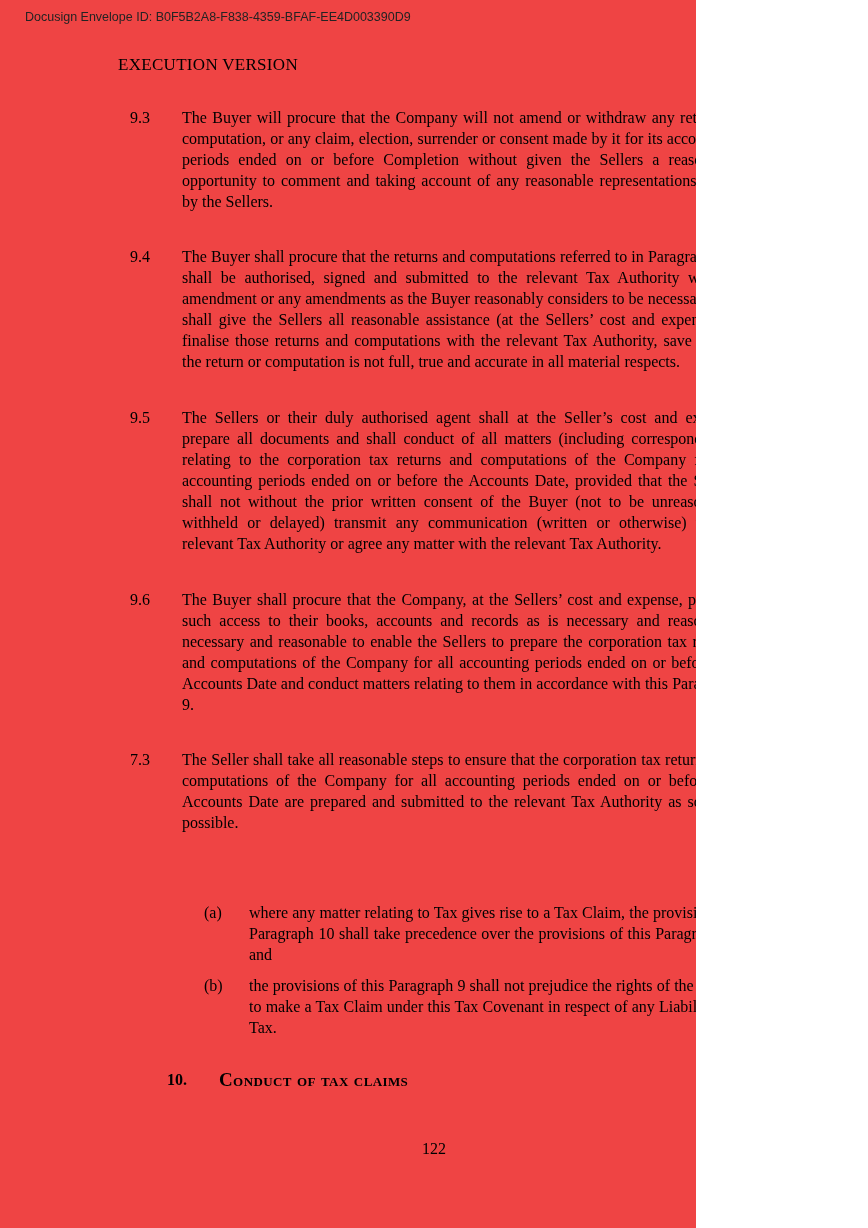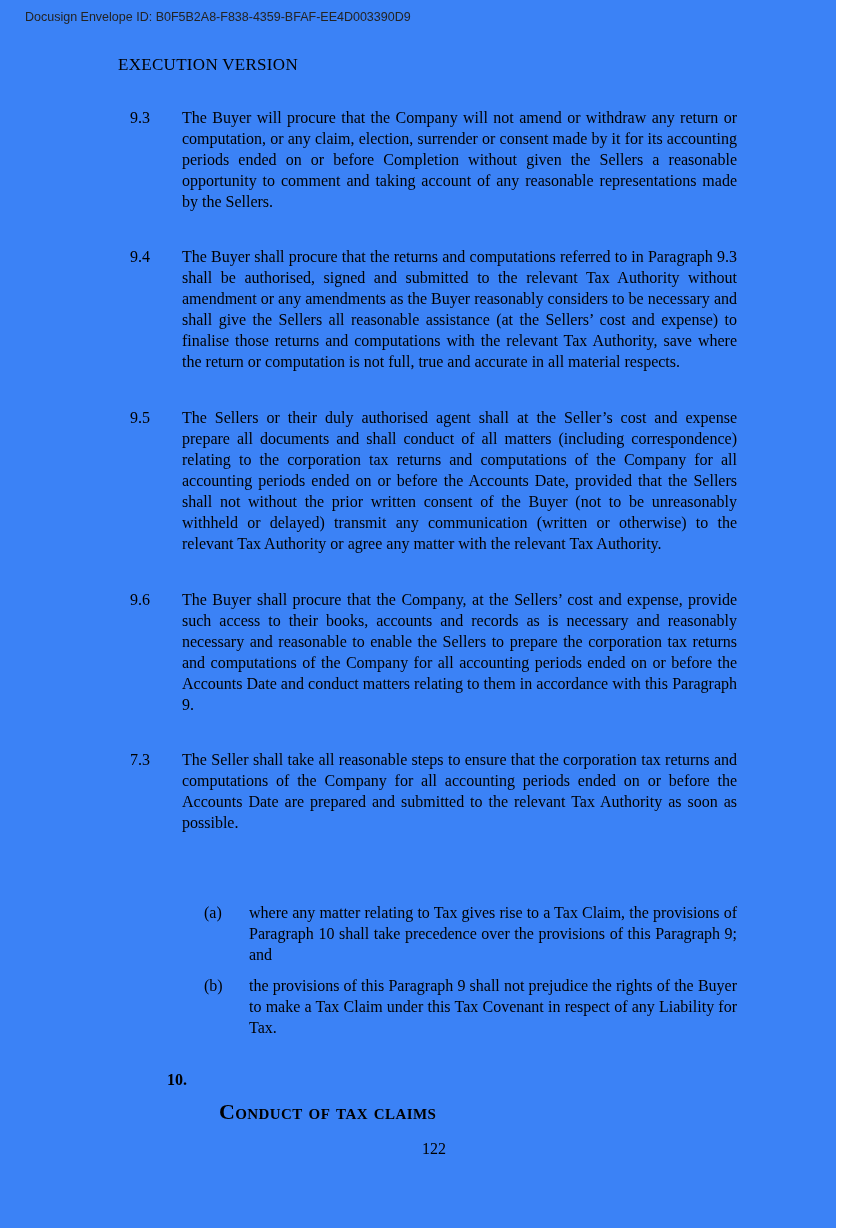--- a/index.html
+++ b/index.html
@@ -6,23 +6,23 @@
   html, body { margin: 0; padding: 0; }
   body {
     width: 868px;
     height: 1228px;
     background: #ffffff;
     font-family: "Liberation Serif", serif;
     color: #000000;
   }
   .page {
     position: relative;
-    width: 836px;
+    width: 696px;
     height: 1228px;
-    background: #3b82f6;
+    background: #ef4444;
     overflow: hidden;
   }
   .docusign-banner {
     position: absolute;
     left: 25px;
     top: 10px;
     font-family: "Liberation Sans", sans-serif;
     font-size: 12.5px;
     color: #232323;
     white-space: nowrap;
@@ -79,25 +79,24 @@
     font-weight: bold;
   }
   .section-num {
     flex: 0 0 52px;
     font-size: 16px;
     line-height: 21px;
     margin-left: 37px;
   }
   .section-title {
     flex: 1;
-    font-size: 22px;
+    font-size: 19px;
     line-height: 21px;
     font-variant: small-caps;
     letter-spacing: 0.4px;
-    margin-top: 32px;
   }
   .page-number {
     position: absolute;
     left: 0;
     top: 1140px;
     width: 868px;
     text-align: center;
     font-size: 16px;
   }
 </style>

